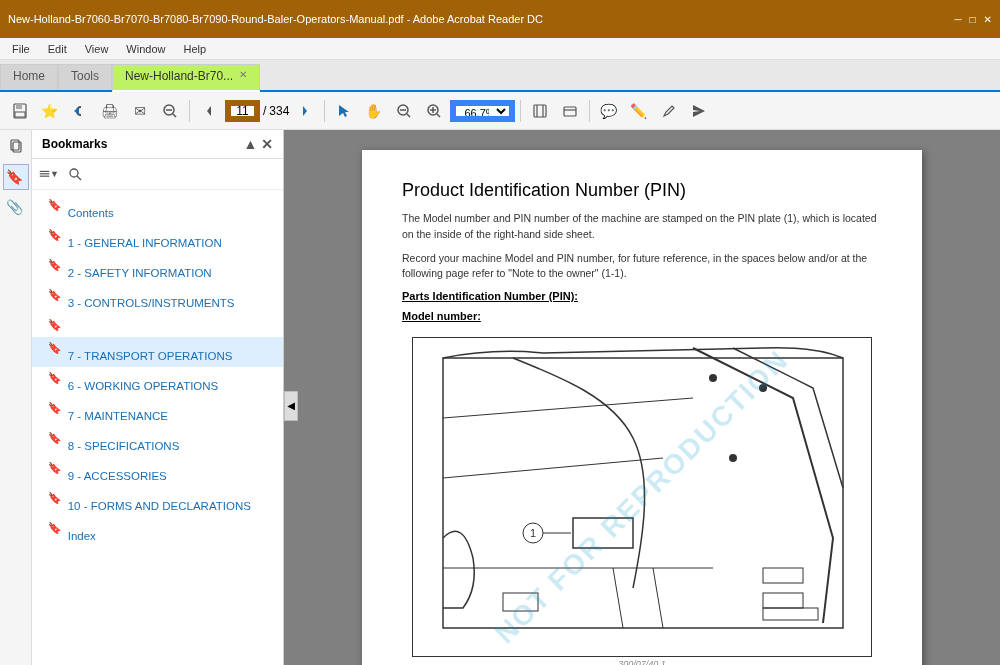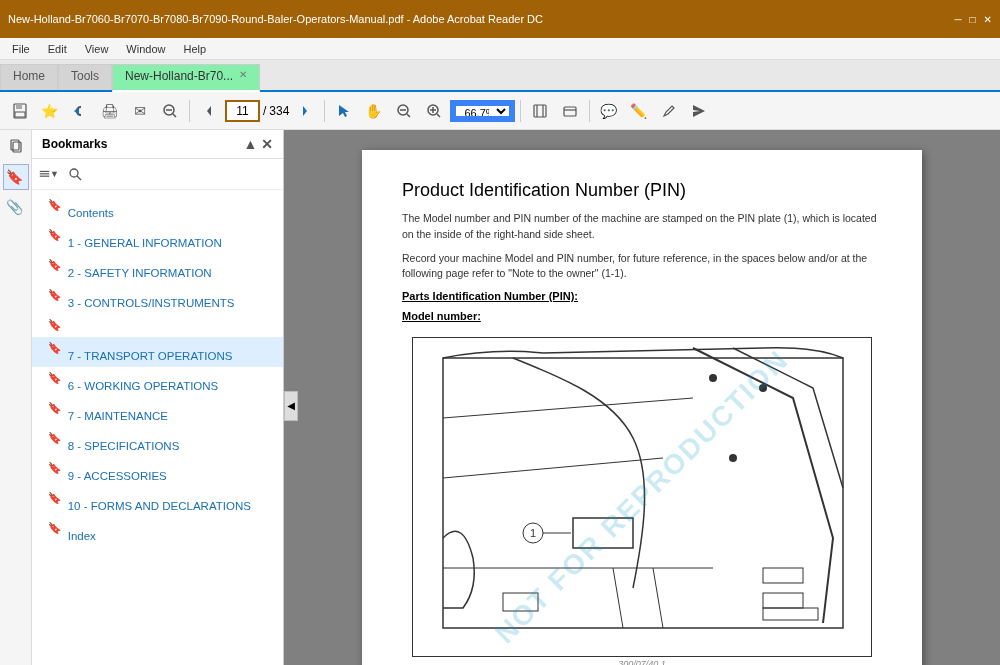--- a/index.html
+++ b/index.html
@@ -51,21 +51,21 @@
       font-size: 12px;
       cursor: pointer;
       border: 1px solid #ccc;
       border-bottom: none;
       background: #d4d4d4;
       color: #555;
       height: 26px;
       gap: 6px;
     }
     .tab.active {
-      background: #86efac;
+      background: #bef264;
       color: #333;
       border-color: #ccc;
       border-bottom: 2px solid #fff;
       height: 28px;
       margin-bottom: -2px;
     }
     .tab-close { font-size: 10px; color: #777; }
 
     
     .toolbar {
@@ -86,21 +86,21 @@
       font-size: 14px;
       color: #555;
     }
     .tool-sep { width: 1px; height: 22px; background: #ccc; margin: 0 3px; }
     .nav-input-group {
       display: flex; align-items: center; gap: 3px;
       font-size: 12px;
     }
     .nav-input {
       width: 35px; height: 22px;
-      border: 2px solid #a16207;
+      border: 6px solid #a16207;
       text-align: center;
       font-size: 12px;
     }
     .zoom-select {
       height: 22px;
       border: 6px solid #3b82f6;
       font-size: 11px;
       background: #fff;
       padding: 0 4px;
       width: 65px;

